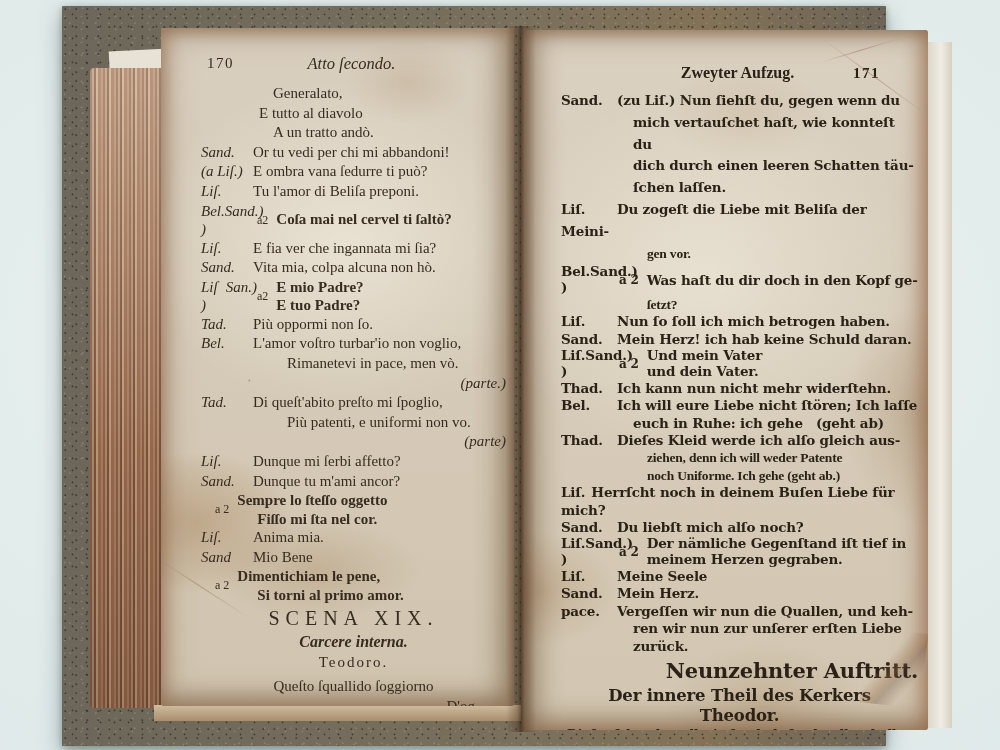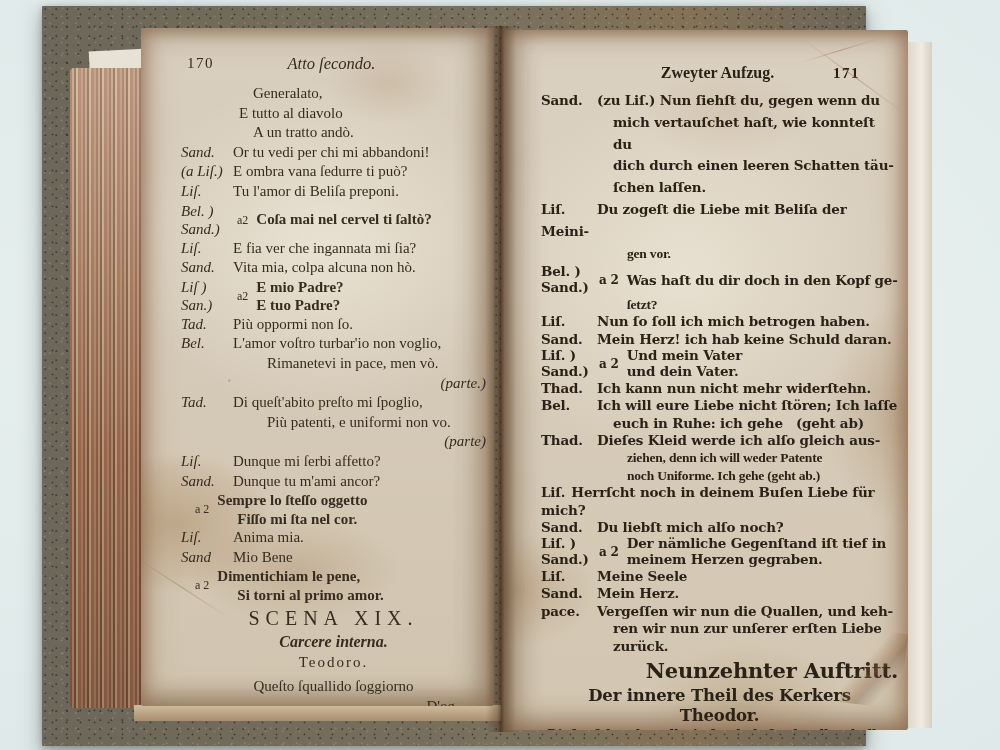--- a/index.html
+++ b/index.html
@@ -1,20 +1,20 @@
 <!DOCTYPE html>
 <html><head>
 <meta charset="utf-8">
 <style>
   html,body{margin:0;padding:0;}
   .stage{position:relative;width:1000px;height:750px;overflow:hidden;
     background:radial-gradient(ellipse 900px 600px at 50% 45%, #edf4f2 0%, #e3edec 60%, #dde8e8 100%);
     font-family:"Liberation Serif", serif;}
   
-  .book{position:absolute;left:42px;top:6px;width:824px;height:740px;border-radius:1px;
+  .book{position:absolute;left:62px;top:6px;width:824px;height:740px;border-radius:1px;
     background-color:#6f695c;
     background-image:
       radial-gradient(circle 2px at 30% 35%, rgba(38,34,26,.85), transparent 70%),
       radial-gradient(circle 2px at 75% 70%, rgba(30,26,20,.7), transparent 70%),
       radial-gradient(circle 2px at 15% 80%, rgba(148,138,118,.8), transparent 70%),
       radial-gradient(circle 2px at 60% 15%, rgba(160,148,124,.7), transparent 70%),
       linear-gradient(90deg,#6c675a 0%, #79705d 55%, #837257 78%, #6d6557 100%);
     background-size:11px 9px, 14px 12px, 17px 13px, 13px 15px, 100% 100%;
     box-shadow:0 8px 22px rgba(80,95,95,.5), 0 2px 6px rgba(80,95,95,.4);}
   
@@ -92,21 +92,21 @@
   .page-left .h1 .txt{font-size:20px;letter-spacing:6px;}
   .page-right .h1{line-height:26px;margin-top:3px;text-align:right;}
   .page-right .h1 .txt{font-size:21px;}
   .page-right .h2{line-height:19px;}
   .page-right .h2 .txt{font-size:16.5px;}
   .sm{font-size:12.5px !important;padding-left:6px;}
   
   .pline{display:flex;position:relative;}
   .page-left .pline{min-height:37px;}
   .page-right .pline{min-height:31.5px;}
-  .plabels{flex:0 0 auto;display:flex;flex-direction:column;justify-content:space-between;}
+  .plabels{flex:0 0 auto;display:flex;flex-direction:row;justify-content:space-between;}
   .page-left .plabels{width:56px;font-style:italic;}
   .page-right .plabels{width:58px;}
   .pline.nob .plabels{width:14px;}
   .pmark{flex:0 0 auto;align-self:center;font-size:12px;margin-right:8px;}
   .ptexts{flex:1 1 auto;position:relative;display:flex;flex-direction:column;justify-content:space-between;font-weight:bold;}
   .page-left .pline .plabels div,.page-left .ptexts .pt{line-height:18.5px;}
   .page-right .pline .plabels div,.page-right .ptexts .pt{line-height:15.8px;}
   .pmid{position:absolute;top:50%;left:0;right:0;transform:translateY(-52%);}
   .pt.pi{padding-left:20px;}
 </style>

